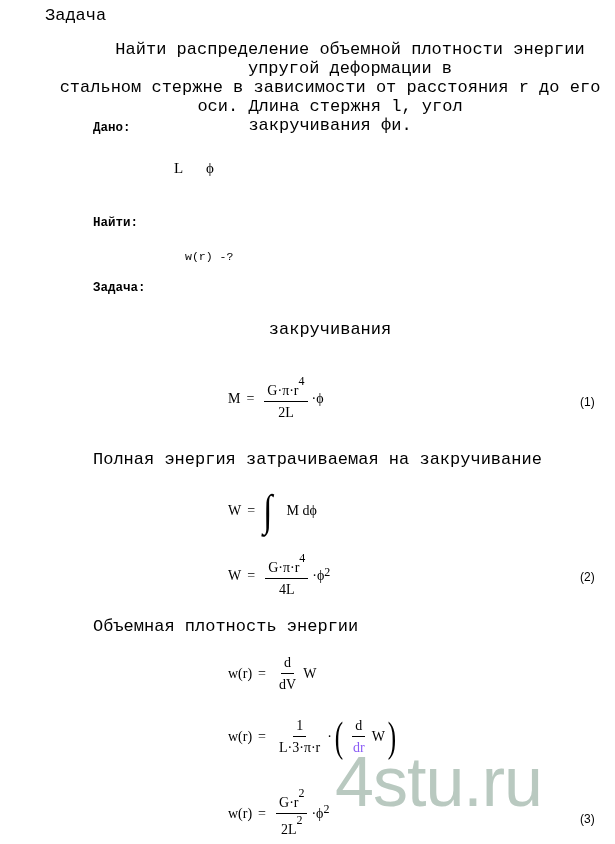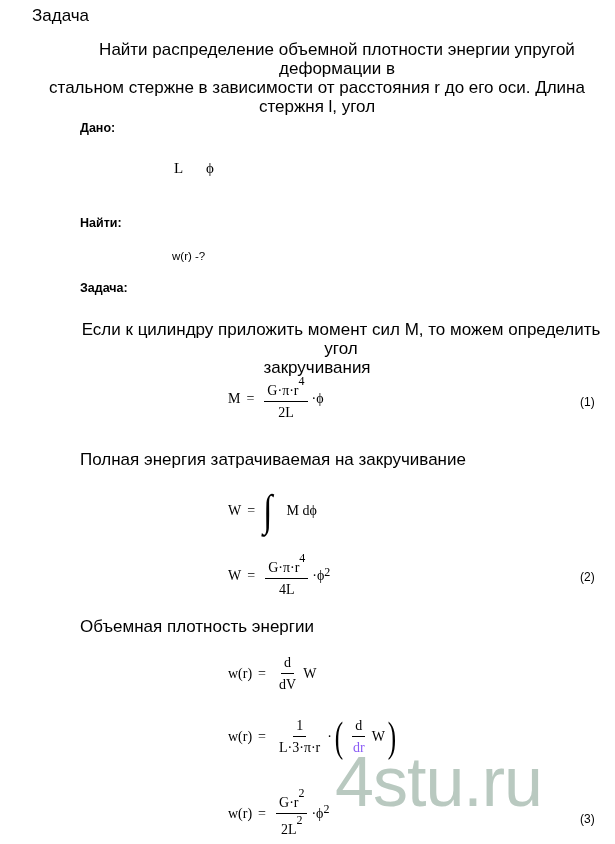--- a/index.html
+++ b/index.html
@@ -1,17 +1,17 @@
 <!DOCTYPE html>
 <html><head>
 <meta charset="utf-8">
 <style>
   html, body { margin: 0; padding: 0; background: #ffffff; }
   body { width: 615px; height: 844px; position: relative; overflow: hidden; color: #000; }
-  .sans { font-family: Liberation Sans, sans-serif; }
+  .sans { font-family: Liberation Mono, monospace; margin-left: 13px; }
   .serif { font-family: "Liberation Serif", "DejaVu Serif", serif; }
   .abs { position: absolute; }
   .title { left: 32px; top: 6px; font-size: 17px; }
   .para { font-size: 17px; line-height: 19px; text-align: center; }
   .heading { font-size: 12.5px; font-weight: bold; }
   .eqnum { font-family: "Liberation Sans", sans-serif; font-size: 12px; }
   .math { font-family: "Liberation Serif", "DejaVu Serif", serif; font-size: 14px; display: flex; align-items: center; white-space: nowrap; }
   .frac { display: inline-flex; flex-direction: column; align-items: center; margin: 0 4px; justify-content: flex-end; }
   .frac .num { padding: 0 3px 2px 3px; border-bottom: 1px solid #000; text-align: center; }
   .frac .den { padding: 3px 3px 0 3px; text-align: center; }
@@ -23,33 +23,33 @@
   .watermark { left: 335px; top: 742px; font-family: "Liberation Sans", sans-serif; font-size: 70px; color: #b9c9c0; letter-spacing: -1px; }
 </style>
 </head>
 <body>
 
 <div class="abs sans title">Задача</div>
 
 <div class="abs sans para" style="left:32px; top:40px; width:570px;">
   <div style="padding-left:40px;">Найти распределение объемной плотности энергии упругой деформации в</div>
   <div>стальном стержне в зависимости от расстояния r до его оси. Длина стержня l, угол</div>
+  <div>закручивания фи.</div>
 </div>
 
 <div class="abs sans heading" style="left:80px; top:121px;">Дано:</div>
 <div class="abs serif" style="left:174px; top:160px; font-size:15px;">L</div>
 <div class="abs serif" style="left:206px; top:160px; font-size:15px;">ϕ</div>
 
 <div class="abs sans heading" style="left:80px; top:216px;">Найти:</div>
 <div class="abs sans" style="left:172px; top:250px; font-size:11.5px;">w(r) -?</div>
 
 <div class="abs sans heading" style="left:80px; top:281px;">Задача:</div>
 
 <div class="abs sans para" style="left:32px; top:320px; width:570px;">
-  <div style="padding-left:48px;">Если к цилиндру приложить момент сил M, то можем определить угол</div>
   <div>закручивания</div>
 </div>
 
 <div class="abs math" style="left:228px; top:378px;">
   <span>M</span>
   <span class="eq">=</span>
   <span class="frac">
     <span class="num"><span>G·π·r</span><sup>4</sup></span>
     <span class="den">2L</span>
   </span>

